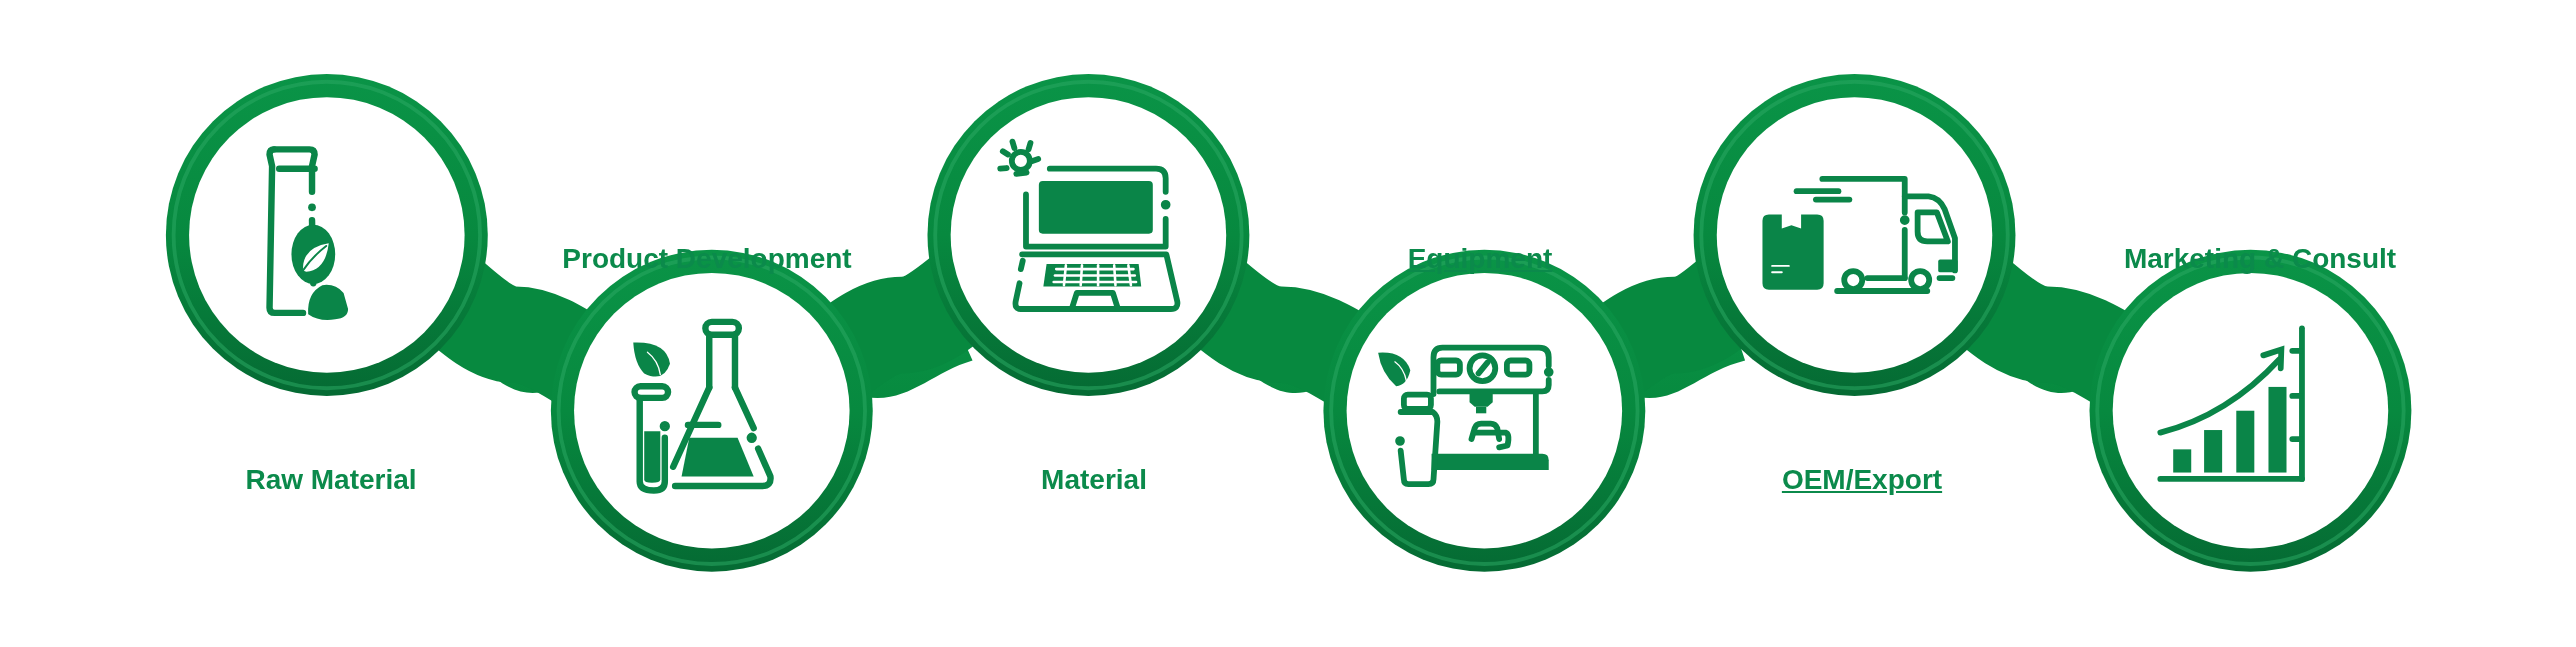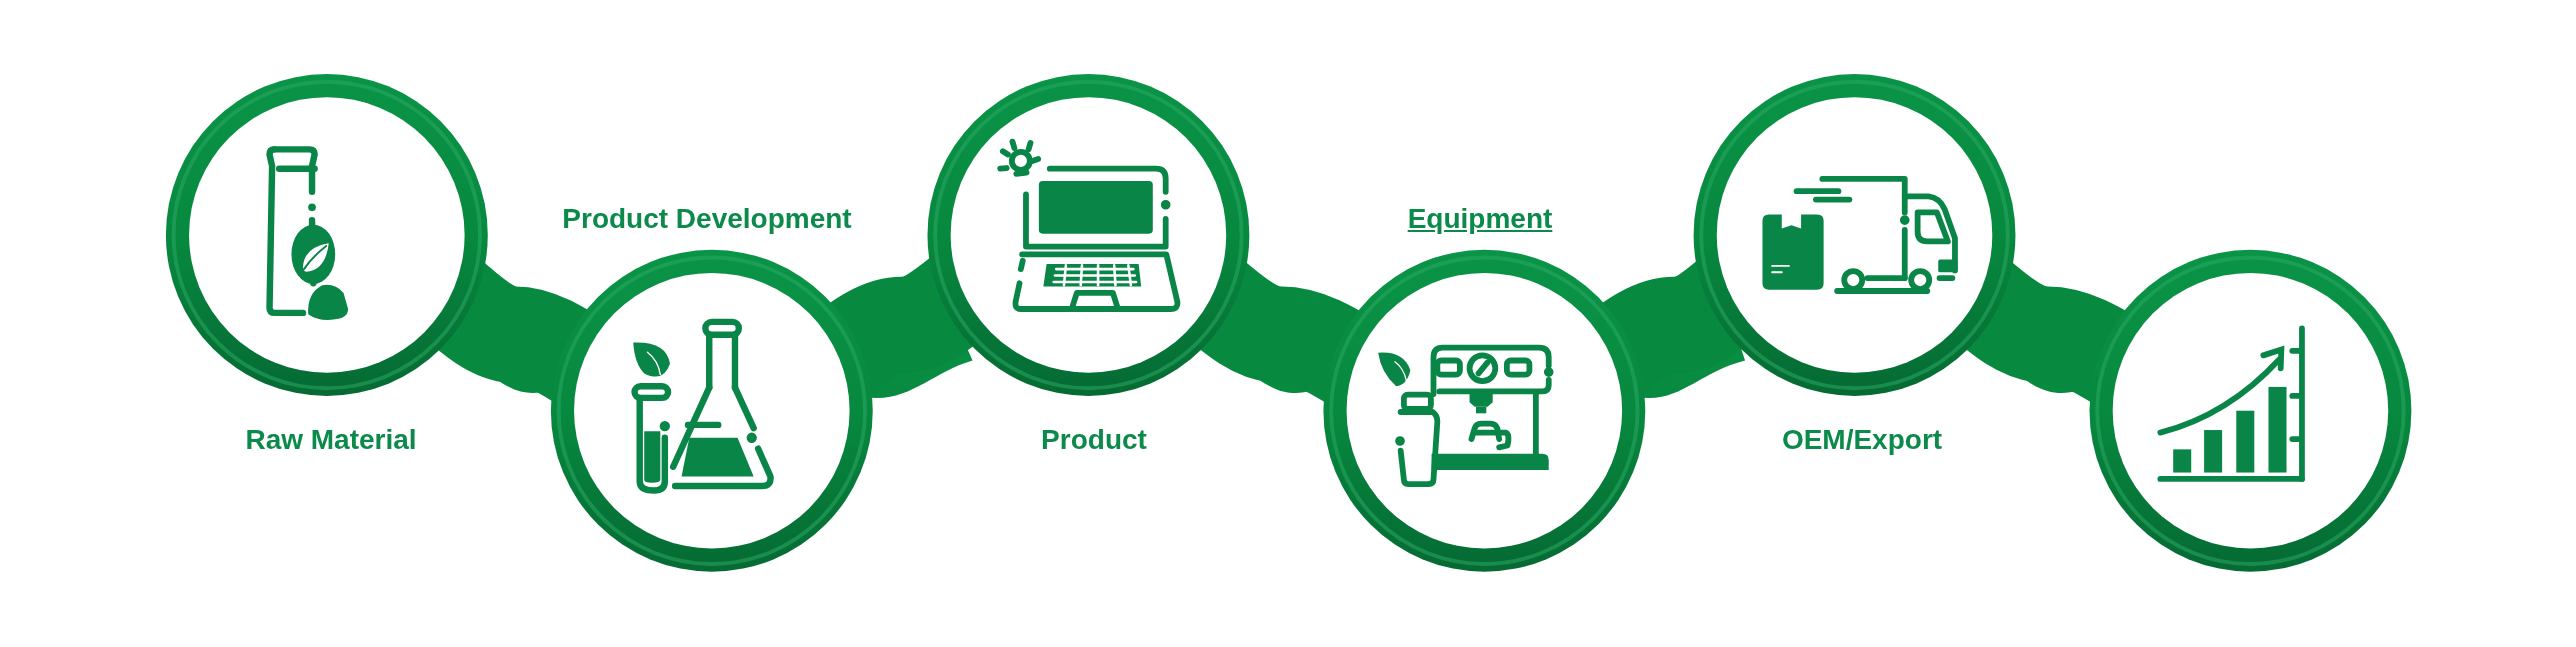--- a/index.html
+++ b/index.html
@@ -7,20 +7,21 @@
   #stage { position: absolute; left: 0; top: 0; width: 2576px; height: 647px; }
   .label {
     position: absolute;
     font-family: "Liberation Sans", sans-serif;
     font-weight: 700;
     font-size: 28px;
     color: #0b8a4b;
     white-space: nowrap;
     transform: translateX(-50%);
     letter-spacing: 0px;
+    margin-top: 40px;
   }
   .step { cursor: default; }
 </style>
 </head>
 <body>
 
 <div id="stage">
   <svg width="2576" height="647" viewBox="0 0 4000 1005" xmlns="http://www.w3.org/2000/svg">
     <defs>
       <linearGradient id="ringGrad" x1="0" y1="0" x2="0" y2="1">
@@ -194,17 +195,18 @@
         <line x1="3560" y1="682" x2="3572" y2="682"></line>
         <path d="M3355,672 Q3460,645 3540,558"></path>
         <path d="M3515,552 L3543,543 L3542,572"></path>
       </g>
     </g>
   </svg>
 
   
   <div class="label step" style="left:331px; top:424px;">Raw Material</div>
   <div class="label step" style="left:707px; top:203px;">Product Development</div>
-  <div class="label step" style="left:1094px; top:424px;">Product</div>
+  <div class="label step" style="left:1094px; top:424px;">Material</div>
   <div class="label step" style="left:1480px; top:203px;text-decoration:underline;">Equipment</div>
-  <div class="label step" style="left:1862px; top:424px;">OEM/Export</div>
+  <div class="label step" style="left:1862px; top:424px;text-decoration:underline;">OEM/Export</div>
+  <div class="label step" style="left:2260px; top:203px;">Marketing &amp; Consult</div>
 </div>
 
 
 </body></html>

